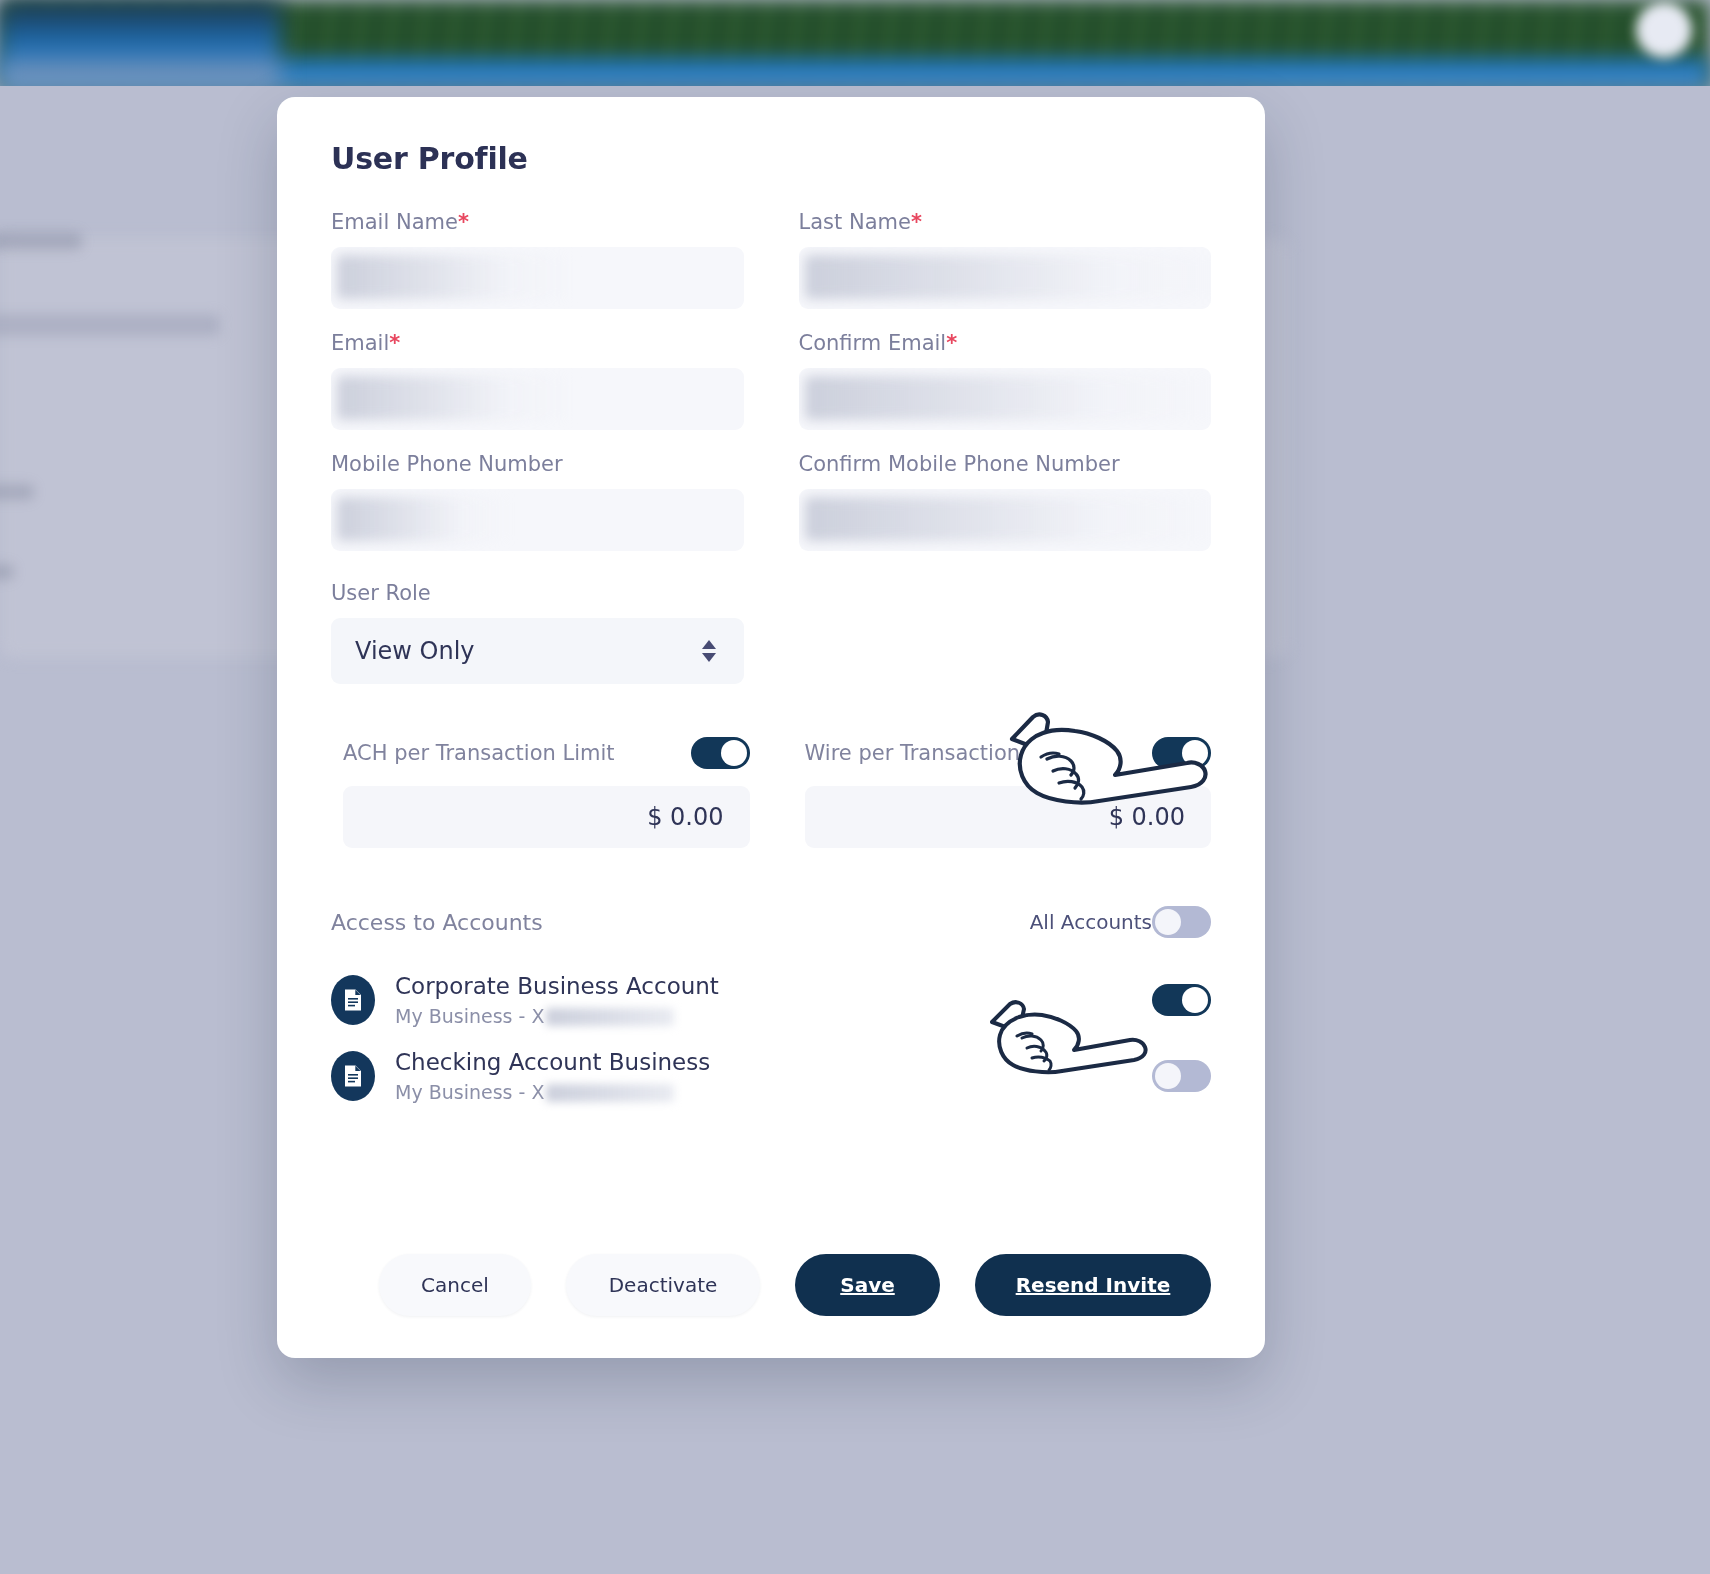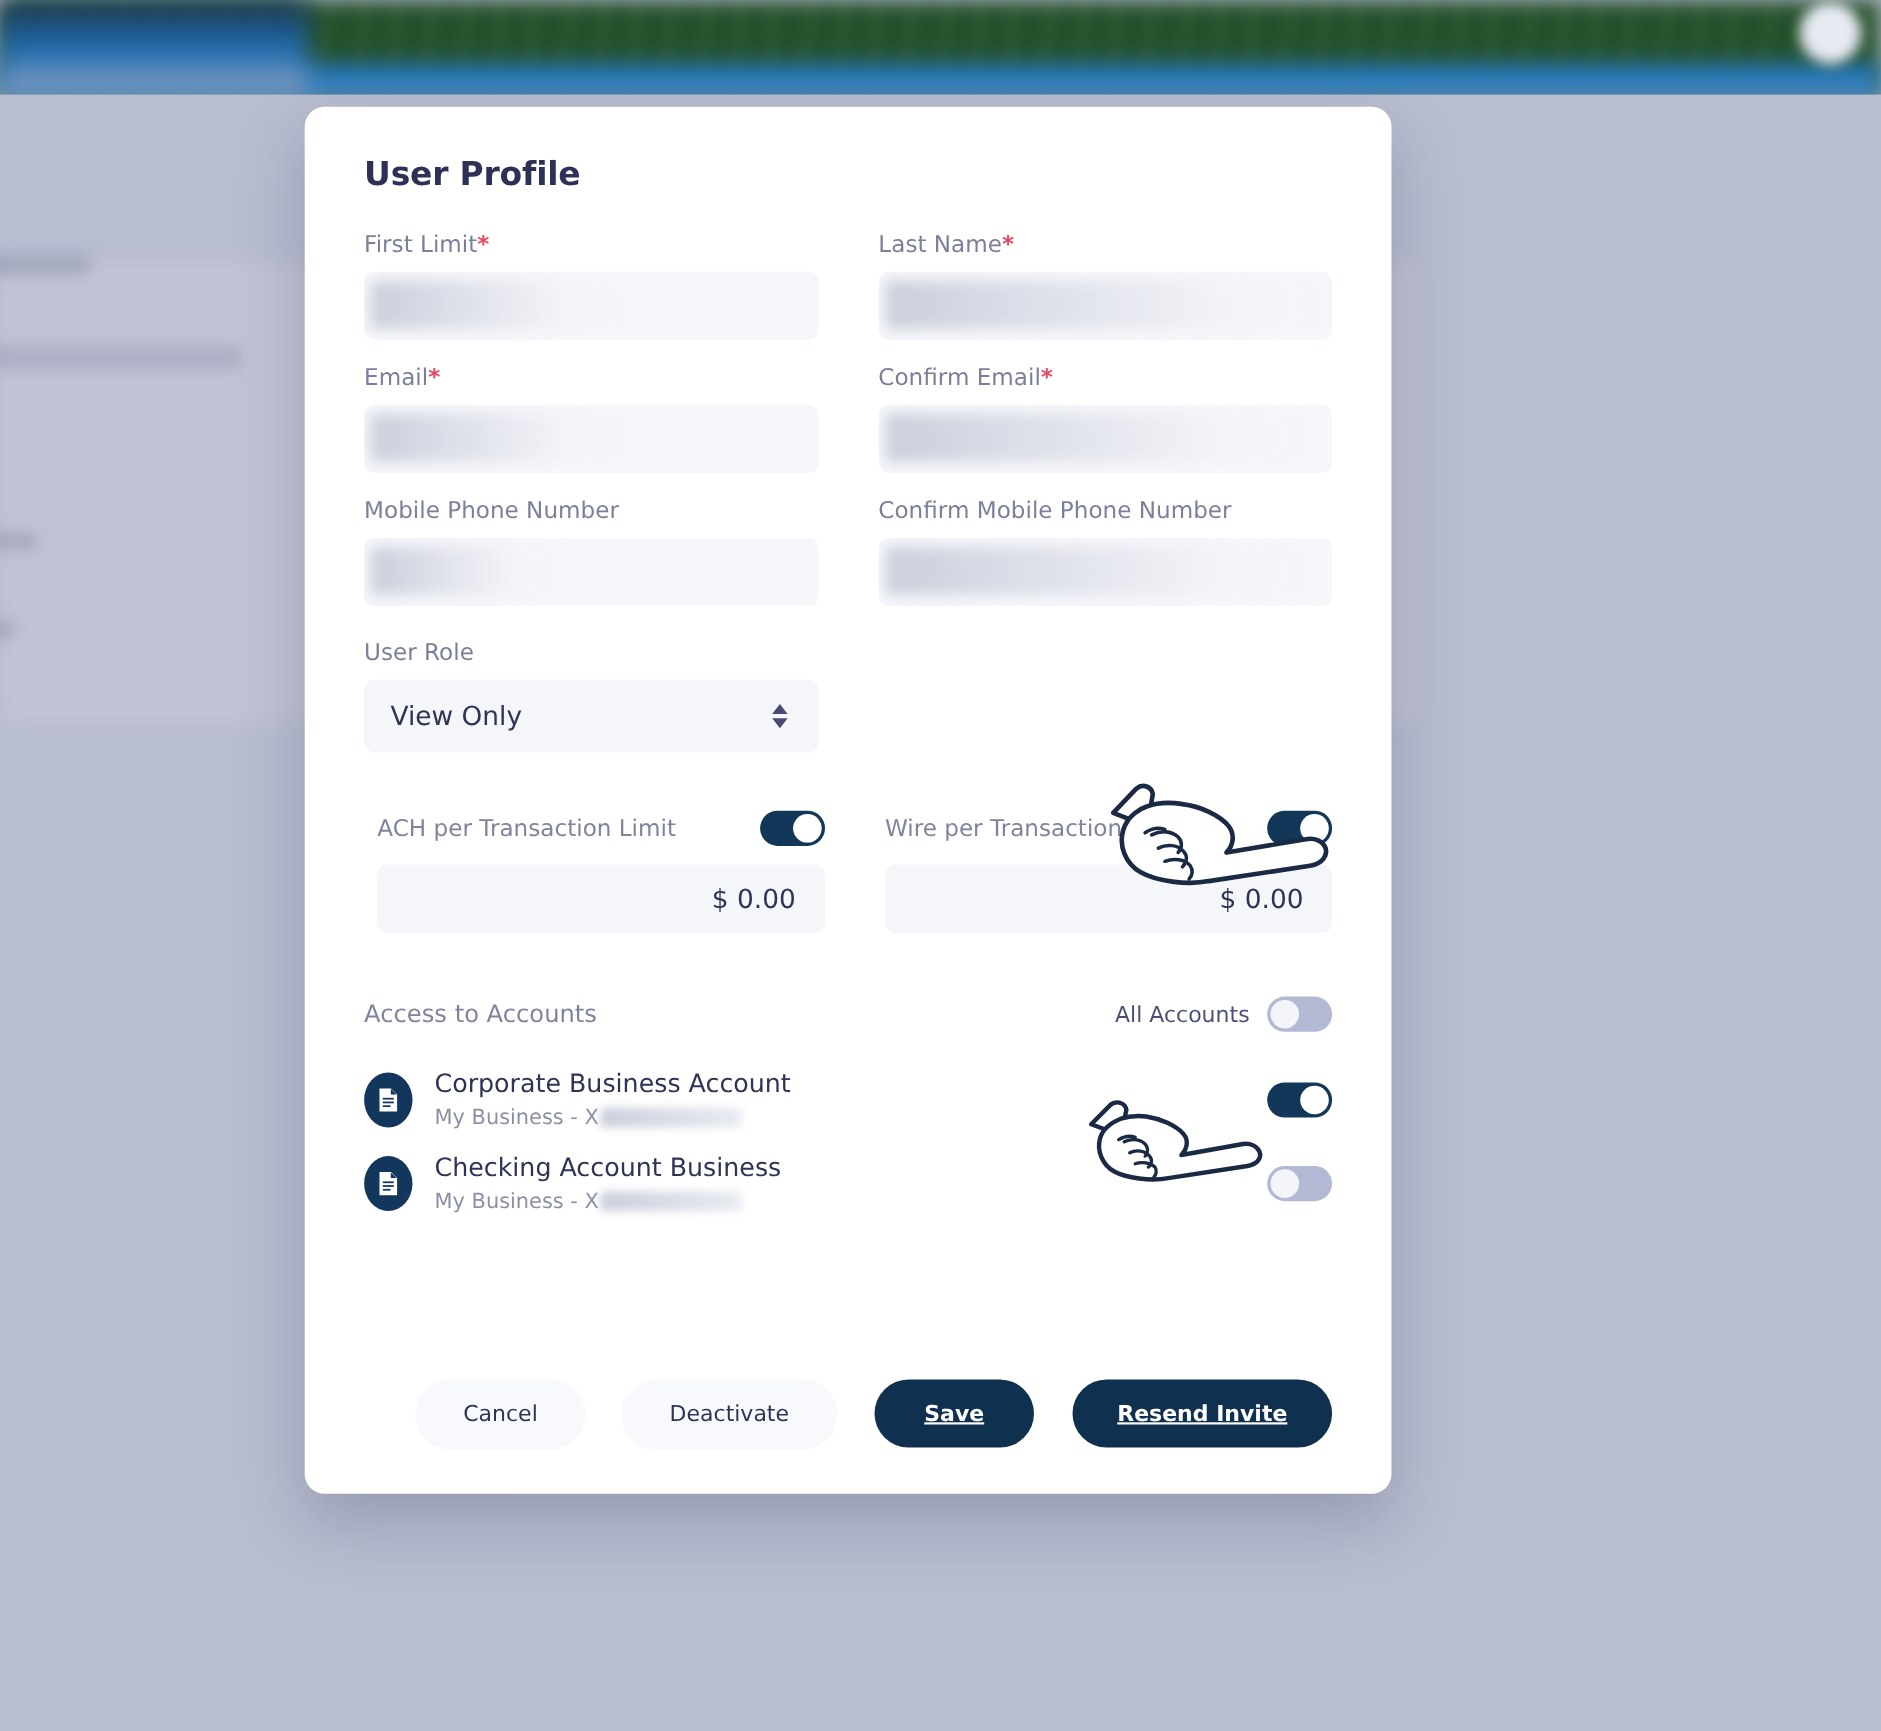--- a/index.html
+++ b/index.html
@@ -221,21 +221,20 @@
     justify-content: space-between;
     margin-bottom: 24px;
   }
   #access-title {
     font-size: 22px;
     color: #80839e;
   }
   #all-accounts-wrap {
     display: flex;
     align-items: center;
-    gap: 16px;
   }
   #all-accounts-label {
     font-size: 20px;
     color: #4c5079;
   }
 
   .acct-row {
     display: flex;
     align-items: center;
     padding: 10px 0 10px 0;
@@ -335,21 +334,21 @@
   </div>
 </div>
 
 <div id="modal">
 
   <div id="modal-title">User Profile</div>
 
   <div class="grid-2">
     <div class="field">
       <div class="field-label">
-        <span>First Limit</span><span class="req">*</span>
+        <span>Email Name</span><span class="req">*</span>
       </div>
       <div class="input-box">
         <div class="redact w1"></div>
       </div>
     </div>
     <div class="field">
       <div class="field-label">
         <span>Last Name</span><span class="req">*</span>
       </div>
       <div class="input-box">

